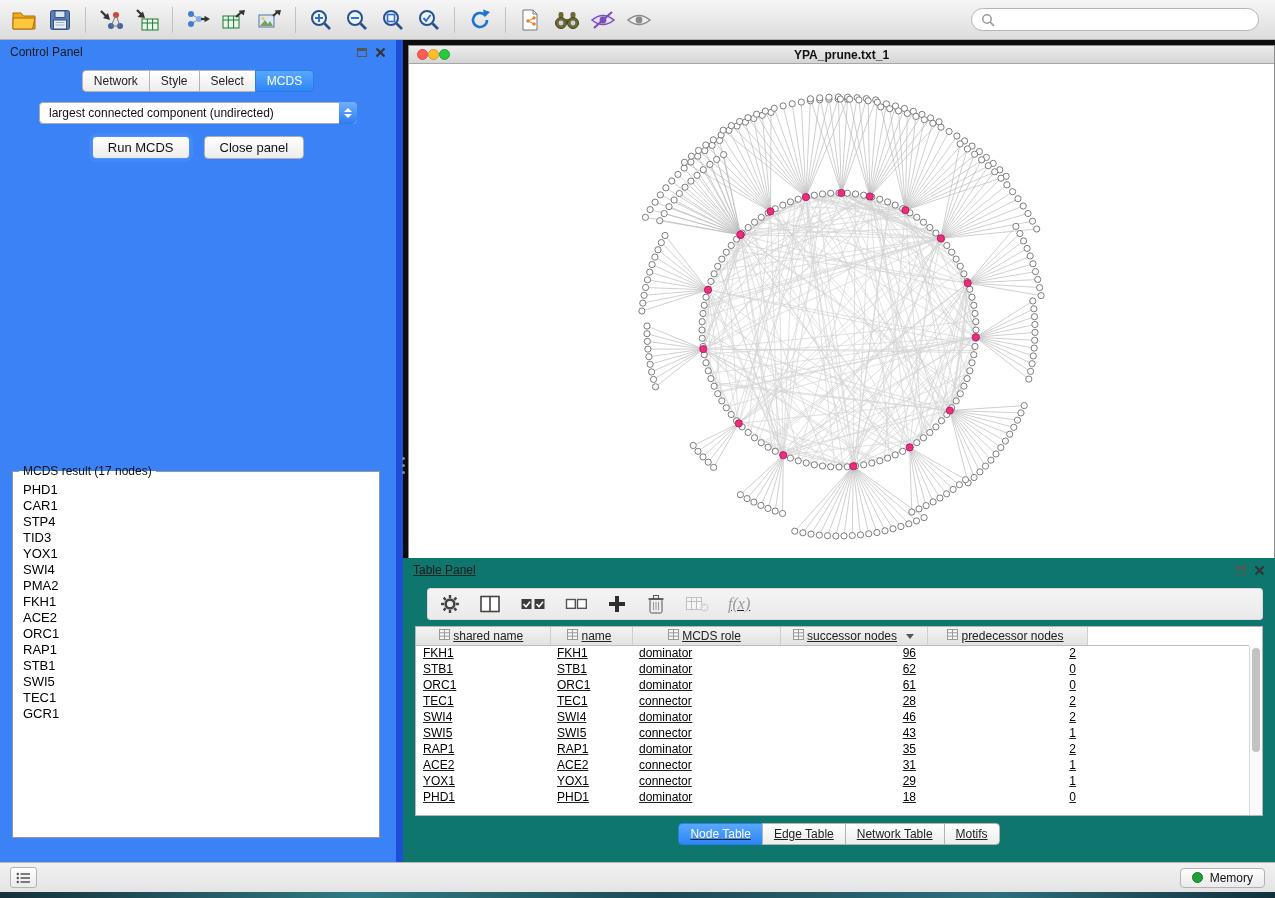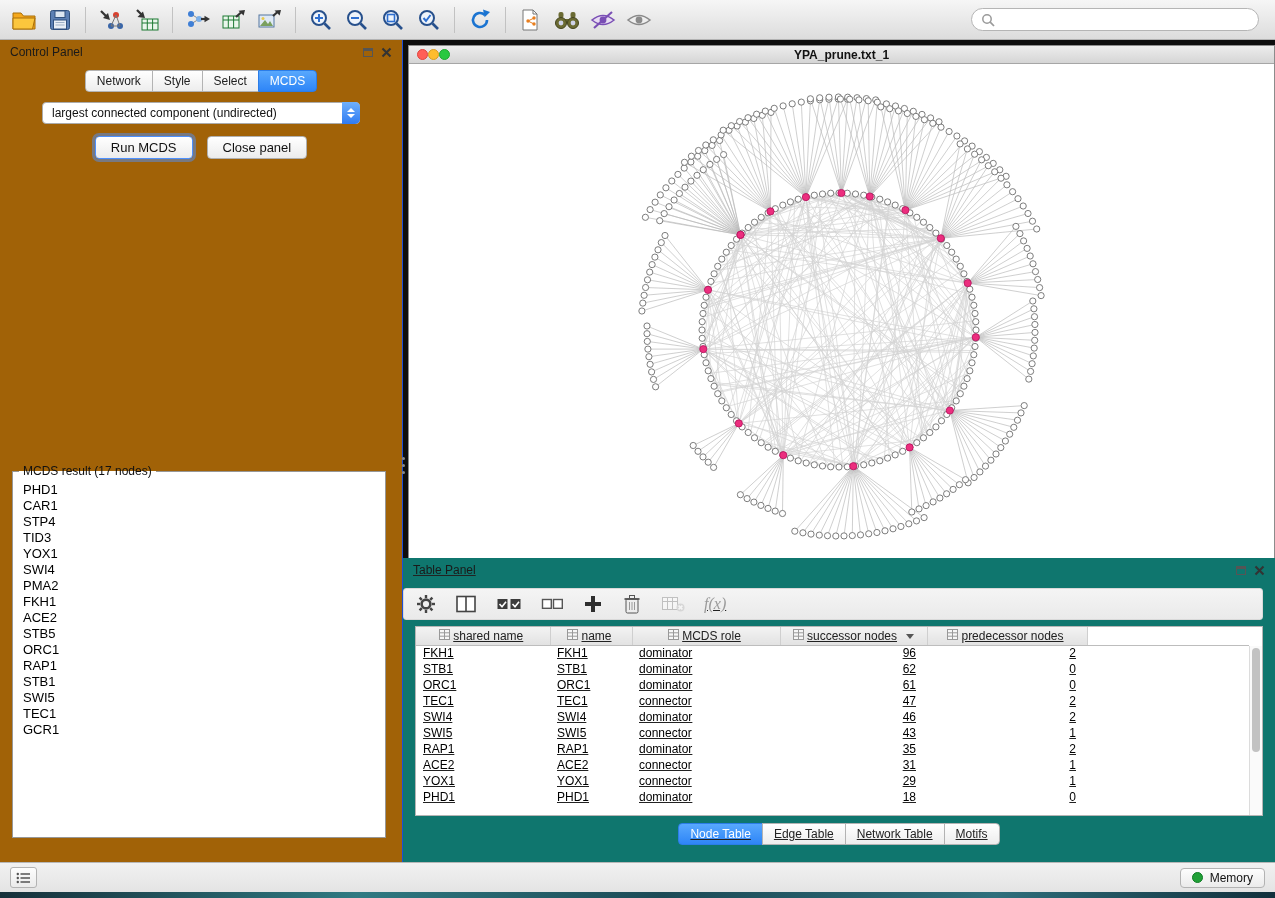--- a/index.html
+++ b/index.html
@@ -15,21 +15,21 @@
   .search { margin-left:auto; margin-right:10px; width:288px; height:23px; background:#fff;
             border:1px solid #b5b5b5; border-radius:12px; display:flex; align-items:center;
             padding:0 9px; gap:6px; }
   .search input { border:none; outline:none; flex:1; font-size:12px; background:transparent;
                   font-family:"Liberation Sans",sans-serif; }
 
   
   .content { display:flex; height:822px; position:relative; }
 
   
-  .control-panel { width:403px; flex:none; background:#a16207; border-right:1px solid #1d4ed8;
+  .control-panel { width:403px; flex:none; background:#3b82f6; border-right:7px solid #1d4ed8;
                    display:flex; flex-direction:column; }
   .panel-header { height:24px; display:flex; align-items:center; padding:0 10px; gap:8px;
                   font-size:12px; color:#1a1a1a; }
   .ph-spacer { flex:1; }
   .ph-float { width:10px; height:9px; border:1.5px solid #555; border-top-width:3px; }
   .tabs-row { display:flex; justify-content:center; margin-top:6px; }
   .seg { display:inline-flex; }
   .seg .tab { font-size:12px; padding:3px 11px; background:linear-gradient(#ffffff,#ededed);
               border:1px solid #b3b3b3; margin-left:-1px; color:#222; white-space:nowrap; }
   .seg .tab:first-child { border-radius:4px 0 0 4px; margin-left:0; }
@@ -74,21 +74,21 @@
   .tl.red    { background:#ff5f57; border:1px solid #e0443e; }
   .tl.yellow { background:#febc2e; border:1px solid #d89c22; }
   .tl.green  { background:#28c840; border:1px solid #1da82f; }
   .net-title { position:absolute; left:0; right:0; text-align:center; font-size:12px;
                font-weight:700; color:#111; }
   .net-canvas { flex:1; position:relative; overflow:hidden; background:#fff; }
   .net-canvas svg { position:absolute; inset:0; width:100%; height:100%; display:block; }
 
   
   .table-panel { flex:1; background:#0f766e; display:flex; flex-direction:column; min-height:0;text-decoration:underline; }
-  .tbl-toolbar { display:flex; align-items:center; gap:19px; margin:6px 12px 0 0; height:32px;
+  .tbl-toolbar { display:flex; align-items:center; gap:19px; margin:6px 12px 0 24px; height:32px;
                  padding:0 12px; background:linear-gradient(#f4f4f4,#eaeaea);
                  border:1px solid #d9d9d9; border-radius:3px; }
   .tt-btn { border:none; background:transparent; display:flex; align-items:center; }
   .fx { font-family:"Liberation Serif", serif; font-style:italic; font-size:16px; color:#9a9a9a; }
   .table-wrap { position:relative; margin:6px 12px 0 12px; height:190px; background:#fff;
                 border:1px solid #b5b5b5; overflow:hidden; }
   table { border-collapse:collapse; width:calc(100% - 13px); table-layout:fixed; }
   th { height:18px; font-weight:400; font-size:12px; text-align:center; white-space:nowrap;
        background:linear-gradient(#f3f3f3,#e2e2e2); border-right:1px solid #cfcfcf;
        border-bottom:1px solid #bdbdbd; padding:0 3px; overflow:hidden; }
@@ -310,21 +310,20 @@
       <div class="result-list">
           <div>PHD1</div>
           <div>CAR1</div>
           <div>STP4</div>
           <div>TID3</div>
           <div>YOX1</div>
           <div>SWI4</div>
           <div>PMA2</div>
           <div>FKH1</div>
           <div>ACE2</div>
-          <div>STB5</div>
           <div>ORC1</div>
           <div>RAP1</div>
           <div>STB1</div>
           <div>SWI5</div>
           <div>TEC1</div>
           <div>GCR1</div>
         </div>
     </fieldset>
   </div>
 
@@ -1285,21 +1284,21 @@
                 <td>ORC1</td>
                 <td>dominator</td>
                 <td class="num">61</td>
                 <td class="num">0</td>
                 <td></td>
               </tr>
               <tr>
                 <td>TEC1</td>
                 <td>TEC1</td>
                 <td>connector</td>
-                <td class="num">47</td>
+                <td class="num">28</td>
                 <td class="num">2</td>
                 <td></td>
               </tr>
               <tr>
                 <td>SWI4</td>
                 <td>SWI4</td>
                 <td>dominator</td>
                 <td class="num">46</td>
                 <td class="num">2</td>
                 <td></td>

